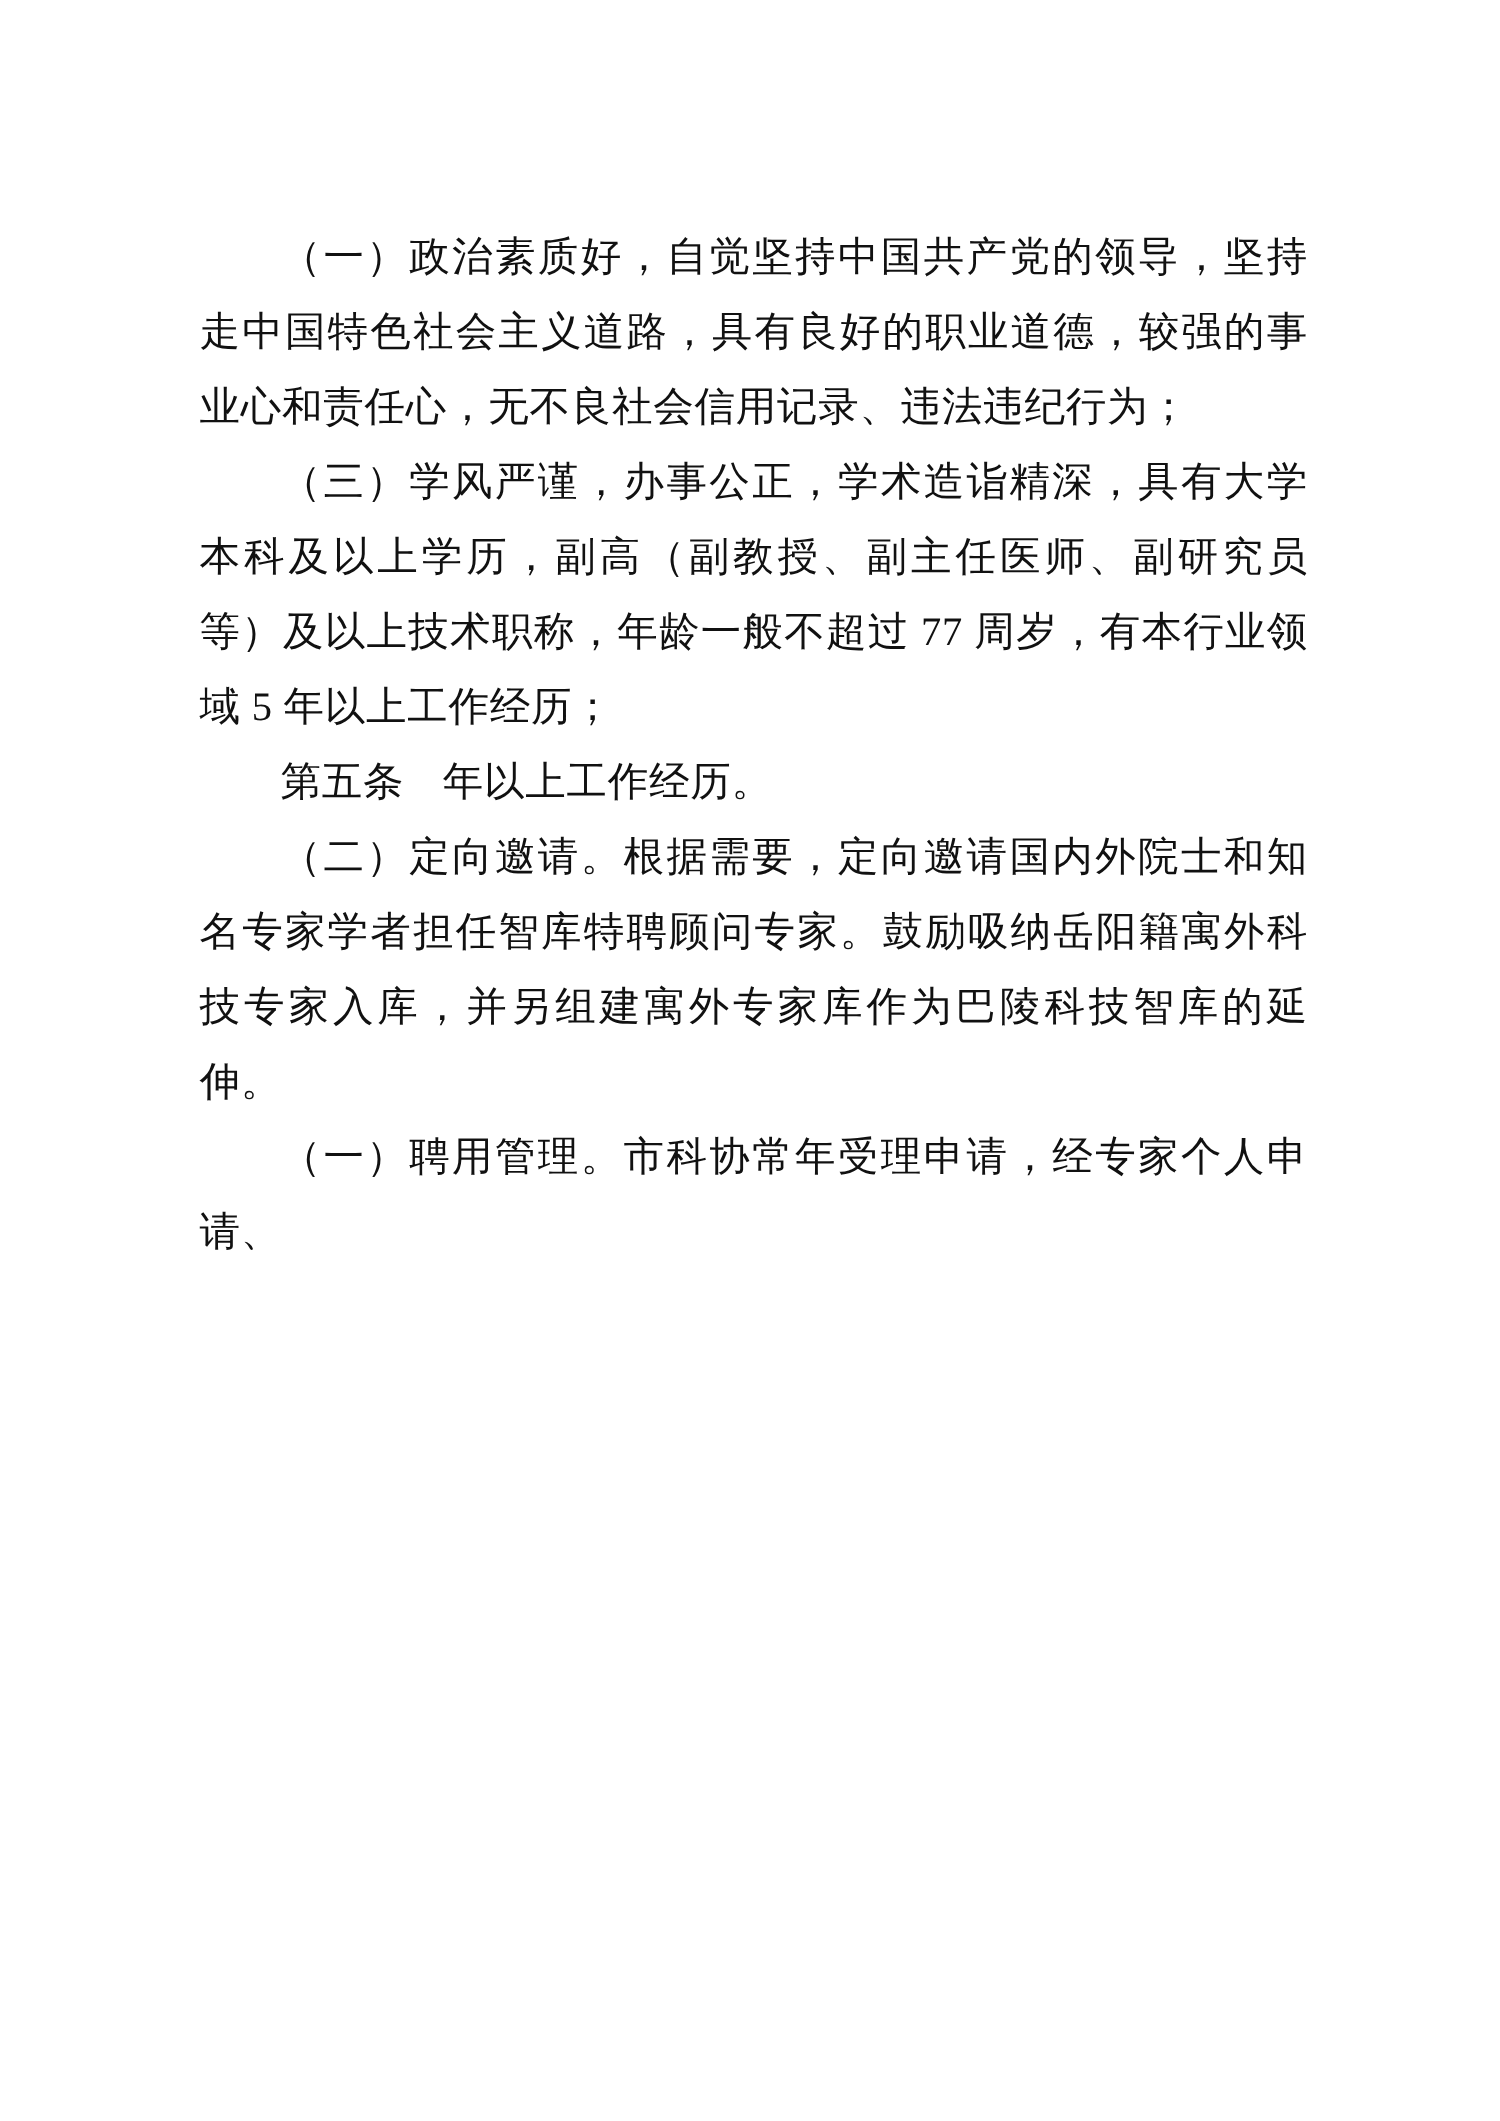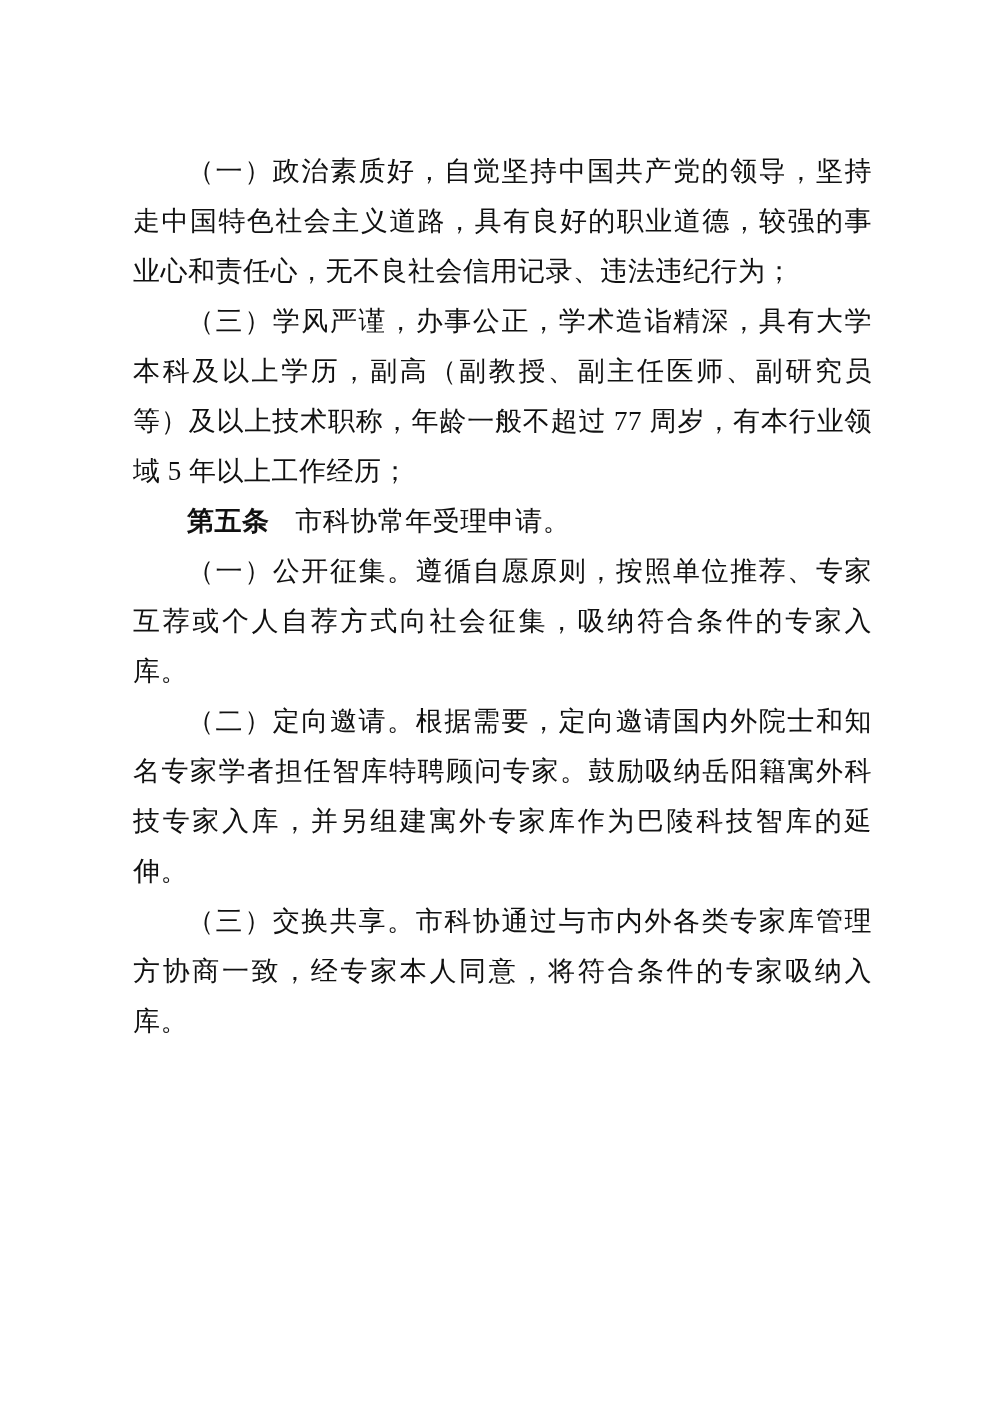--- a/index.html
+++ b/index.html
@@ -22,41 +22,39 @@
     text-justify: inter-ideograph;
   }
   .para {
     font-size: 27px;
     line-height: 50px;
     text-indent: 2em;
     letter-spacing: 0.5px;
     word-break: break-all;
   }
   .para .lead {
-    font-weight: bold;
+    font-weight: normal;
     margin-right: 0.95em;
   }
   .footer {
     position: absolute;
     left: 0;
     top: 1303px;
     width: 100%;
     text-align: center;
     font-size: 23px;
     letter-spacing: 2px;
     color: #111111;
   }
 </style>
 </head>
 <body>
 
 <div class="page">
   <div class="doc-body">
       <p class="para"><span>（一）政治素质好，自觉坚持中国共产党的领导，坚持走中国特色社会主义道路，具有良好的职业道德，较强的事业心和责任心，无不良社会信用记录、违法违纪行为；</span></p>
       <p class="para"><span>（三）学风严谨，办事公正，学术造诣精深，具有大学本科及以上学历，副高（副教授、副主任医师、副研究员等）及以上技术职称，年龄一般不超过 77 周岁，有本行业领域 5 年以上工作经历；</span></p>
-      <p class="para"><b class="lead">第五条</b><span>市科协常年受理申请。</span></p>
-      <p class="para"><span>（一）公开征集。遵循自愿原则，按照单位推荐、专家互荐或个人自荐方式向社会征集，吸纳符合条件的专家入库。</span></p>
+      <p class="para"><b class="lead">第五条</b><span>年以上工作经历。</span></p>
       <p class="para"><span>（二）定向邀请。根据需要，定向邀请国内外院士和知名专家学者担任智库特聘顾问专家。鼓励吸纳岳阳籍寓外科技专家入库，并另组建寓外专家库作为巴陵科技智库的延伸。</span></p>
-      <p class="para"><span>（三）交换共享。市科协通过与市内外各类专家库管理方协商一致，经专家本人同意，将符合条件的专家吸纳入库。</span></p>
       <p class="para"><span>（一）聘用管理。市科协常年受理申请，经专家个人申请、</span></p>
     </div>
   <div class="footer">—3—</div>
 </div>
 
 </body></html>

